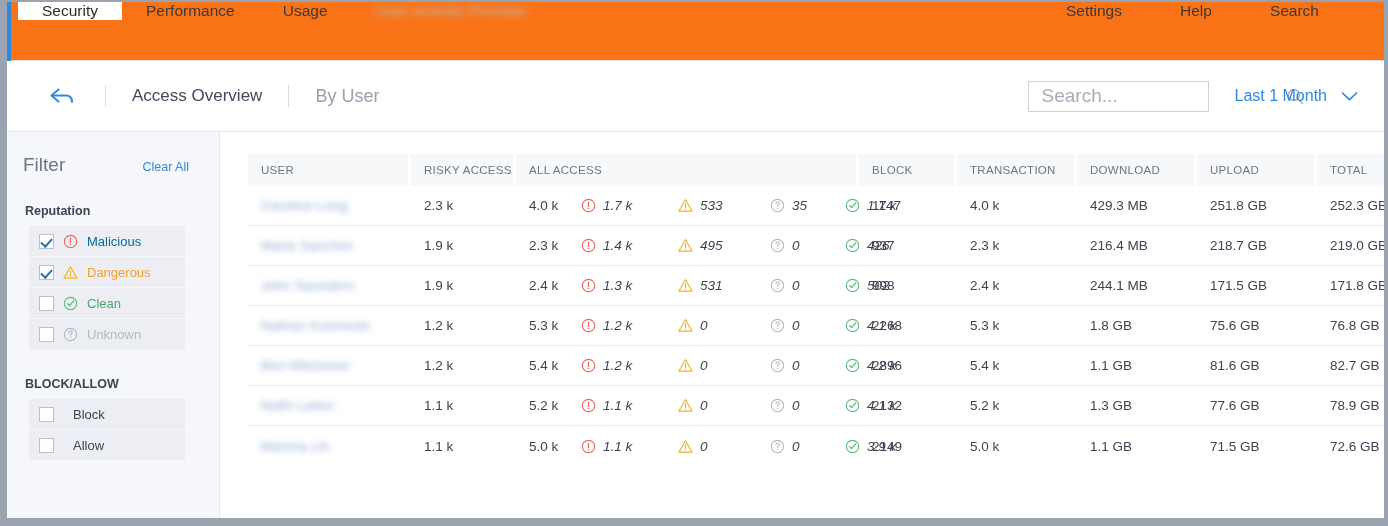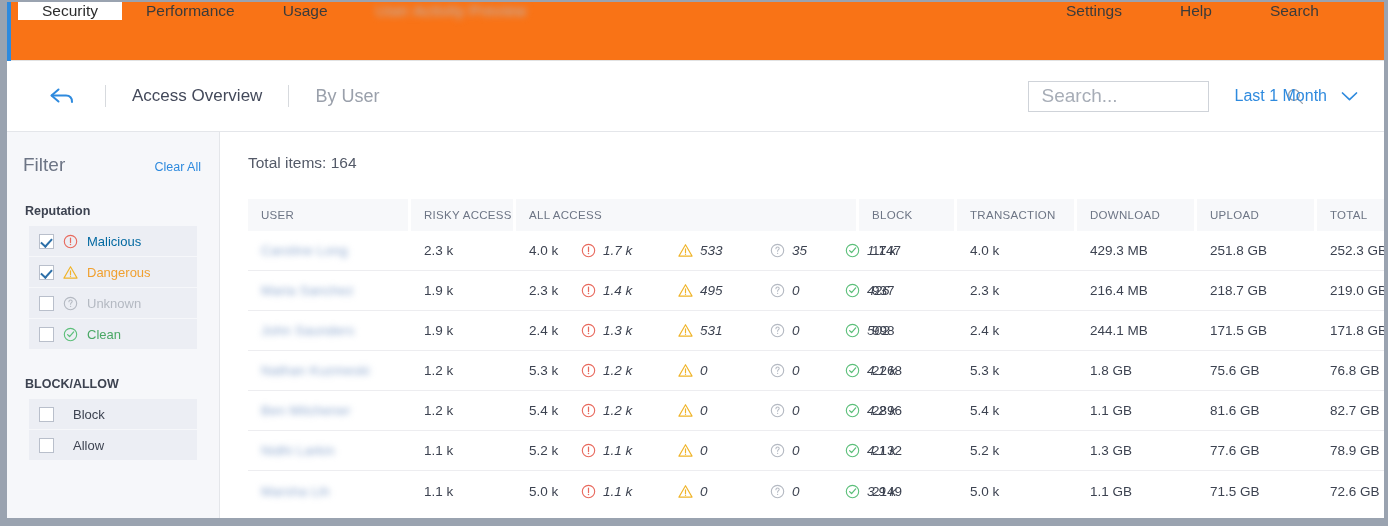--- a/index.html
+++ b/index.html
@@ -127,21 +127,21 @@
 
   
   .body { display: flex; height: 389px; }
 
   
   .sidebar {
     width: 213px;
     flex: none;
     background: #f6f7fa;
     border-right: 1px solid #e4e6ea;
-    padding: 22px 0 0 0;
+    padding: 22px 12px 0 0;
   }
   .filter-head {
     display: flex; align-items: baseline;
     padding: 0 18px 0 16px;
     margin-bottom: 28px;
   }
   .filter-title { font-size: 19px; color: #6d7585; }
   .clear-all { margin-left: auto; font-size: 12.5px; color: #2e8ade; }
   .group-label {
     font-size: 12.5px;
@@ -327,54 +327,53 @@
                   <line x1="8" y1="6.2" x2="8" y2="10.1" stroke="#f0b429" stroke-width="1.3" stroke-linecap="round"></line>
                   <circle cx="8" cy="12" r="0.75" fill="#f0b429"></circle>
                 </svg>
               </span>
               <span class="flabel dangerous">Dangerous</span>
             </div>
             <div class="filter-row">
               <span class="cb"></span>
               <span class="ic" style="width: 15px; height: 15px;">
                 <svg width="15" height="15" viewBox="0 0 16 16">
+                  <circle cx="8" cy="8" r="6.6" fill="none" stroke="#5cbf7a" stroke-width="1.2"></circle>
+                  <path d="M4.9 8.1 L7 10.2 L11.4 5.2" fill="none" stroke="#5cbf7a" stroke-width="1.35" stroke-linecap="round" stroke-linejoin="round"></path>
+                </svg>
+              </span>
+              <span class="flabel clean">Clean</span>
+            </div>
+            <div class="filter-row">
+              <span class="cb"></span>
+              <span class="ic" style="width: 15px; height: 15px;">
+                <svg width="15" height="15" viewBox="0 0 16 16">
                   <circle cx="8" cy="8" r="6.6" fill="none" stroke="#b4b9c2" stroke-width="1.2"></circle>
                   <path d="M6.3 6.1 C6.3 4.8 7.2 4.2 8.1 4.2 C9.1 4.2 9.8 4.9 9.8 5.8 C9.8 7.1 8.1 7.2 8.1 8.8" fill="none" stroke="#b4b9c2" stroke-width="1.15" stroke-linecap="round"></path>
                   <circle cx="8.1" cy="11" r="0.72" fill="#b4b9c2"></circle>
                 </svg>
               </span>
               <span class="flabel unknown">Unknown</span>
-            </div>
-            <div class="filter-row">
-              <span class="cb"></span>
-              <span class="ic" style="width: 15px; height: 15px;">
-                <svg width="15" height="15" viewBox="0 0 16 16">
-                  <circle cx="8" cy="8" r="6.6" fill="none" stroke="#5cbf7a" stroke-width="1.2"></circle>
-                  <path d="M4.9 8.1 L7 10.2 L11.4 5.2" fill="none" stroke="#5cbf7a" stroke-width="1.35" stroke-linecap="round" stroke-linejoin="round"></path>
-                </svg>
-              </span>
-              <span class="flabel clean">Clean</span>
             </div>
           </div>
           <div class="group-label spaced">BLOCK/ALLOW</div>
           <div class="filter-list">
             <div class="filter-row plain">
               <span class="cb"></span>
               <span class="flabel plain">Block</span>
             </div>
             <div class="filter-row plain">
               <span class="cb"></span>
               <span class="flabel plain">Allow</span>
             </div>
           </div>
         </div>
     </div>
 
     <div class="main">
-      <div class="total-items">Total items: 164</div>
       <table class="grid">
         <colgroup>
           <col style="width:163px">
             <col style="width:105px">
             <col style="width:343px">
           <col style="width:98px">
             <col style="width:120px">
           <col style="width:120px">
             <col style="width:120px">
             <col style="width:98px">

